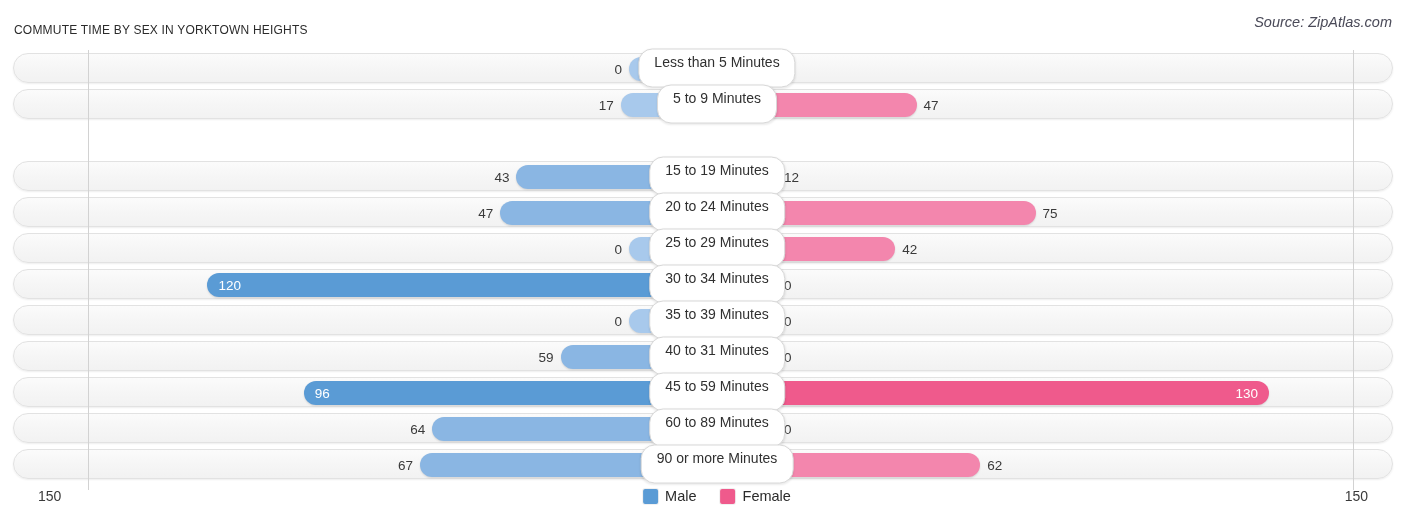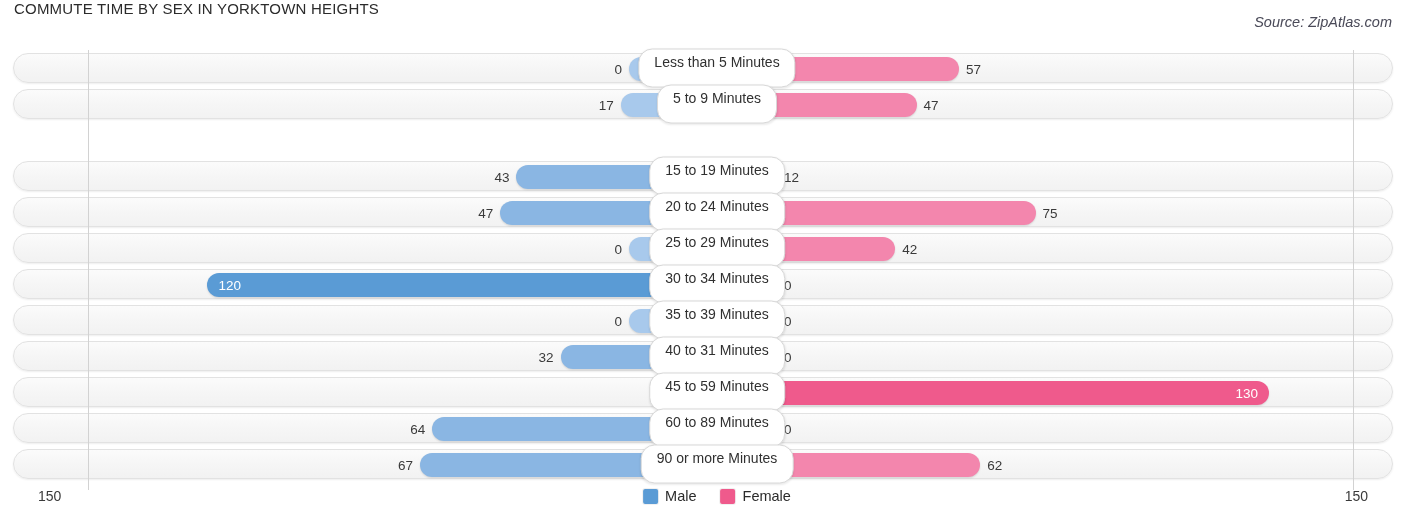--- a/index.html
+++ b/index.html
@@ -5,22 +5,22 @@
   * { box-sizing: border-box; margin: 0; padding: 0; }
   html, body {
     width: 1406px; height: 523px;
     background: #ffffff;
     font-family: "Liberation Sans", sans-serif;
     overflow: hidden;
   }
   .page { position: relative; width: 1406px; height: 523px; }
 
   .title {
-    position: absolute; left: 14px; top: 0;
-    font-size: 15px; font-weight: 400; color: #2b2b2b;
+    position: absolute; left: 14px; top: 23px;
+    font-size: 12px; font-weight: 400; color: #2b2b2b;
     letter-spacing: .2px; white-space: nowrap;
   }
   .source {
     position: absolute; right: 14px; top: 14px;
     font-size: 14.5px; font-style: italic; color: #4a4a58;
     white-space: nowrap;
   }
 
   .plot {
     position: absolute; left: 0; top: 50px;
@@ -107,23 +107,20 @@
   <div class="source">Source: ZipAtlas.com</div>
 
   <div class="plot">
     <div class="axis-line axis-left"></div>
     <div class="axis-line axis-right"></div>
     <div class="rows" id="rows">
         <div class="row" style="top: 3px;">
           <div class="bar bar-male" style="width: 60px; background: rgb(168, 201, 236);">
             <span class="val val-male-out">0</span>
           </div>
-          <div class="bar bar-female" style="width: 242.06px; background: rgb(243, 134, 173);">
-            <span class="val val-female-out">57</span>
-          </div>
           <div class="center-label">Less than 5 Minutes</div>
         </div>
         <div class="row" style="top: 39px;">
           <div class="bar bar-male" style="width: 68.2267px; background: rgb(168, 201, 236);">
             <span class="val val-male-out">17</span>
           </div>
           <div class="bar bar-female" style="width: 199.593px; background: rgb(243, 134, 173);">
             <span class="val val-female-out">47</span>
           </div>
           <div class="center-label">5 to 9 Minutes</div>
@@ -168,28 +165,31 @@
           <div class="bar bar-male" style="width: 60px; background: rgb(168, 201, 236);">
             <span class="val val-male-out">0</span>
           </div>
           <div class="bar bar-female" style="width: 60px; background: rgb(249, 169, 198);">
             <span class="val val-female-out">0</span>
           </div>
           <div class="center-label">35 to 39 Minutes</div>
         </div>
         <div class="row" style="top: 291px;">
           <div class="bar bar-male" style="width: 128.427px; background: rgb(138, 182, 227);">
-            <span class="val val-male-out">32</span>
+            <span class="val val-male-out">59</span>
           </div>
           <div class="bar bar-female" style="width: 60px; background: rgb(249, 169, 198);">
             <span class="val val-female-out">0</span>
           </div>
           <div class="center-label">40 to 31 Minutes</div>
         </div>
         <div class="row" style="top: 327px;">
+          <div class="bar bar-male" style="width: 385.28px; background: rgb(90, 155, 213);">
+            <span class="val val-in val-male-in">96</span>
+          </div>
           <div class="bar bar-female" style="width: 552.067px; background: rgb(239, 90, 140);">
             <span class="val val-in val-female-in">130</span>
           </div>
           <div class="center-label">45 to 59 Minutes</div>
         </div>
         <div class="row" style="top: 363px;">
           <div class="bar bar-male" style="width: 256.853px; background: rgb(138, 182, 227);">
             <span class="val val-male-out">64</span>
           </div>
           <div class="bar bar-female" style="width: 60px; background: rgb(249, 169, 198);">

